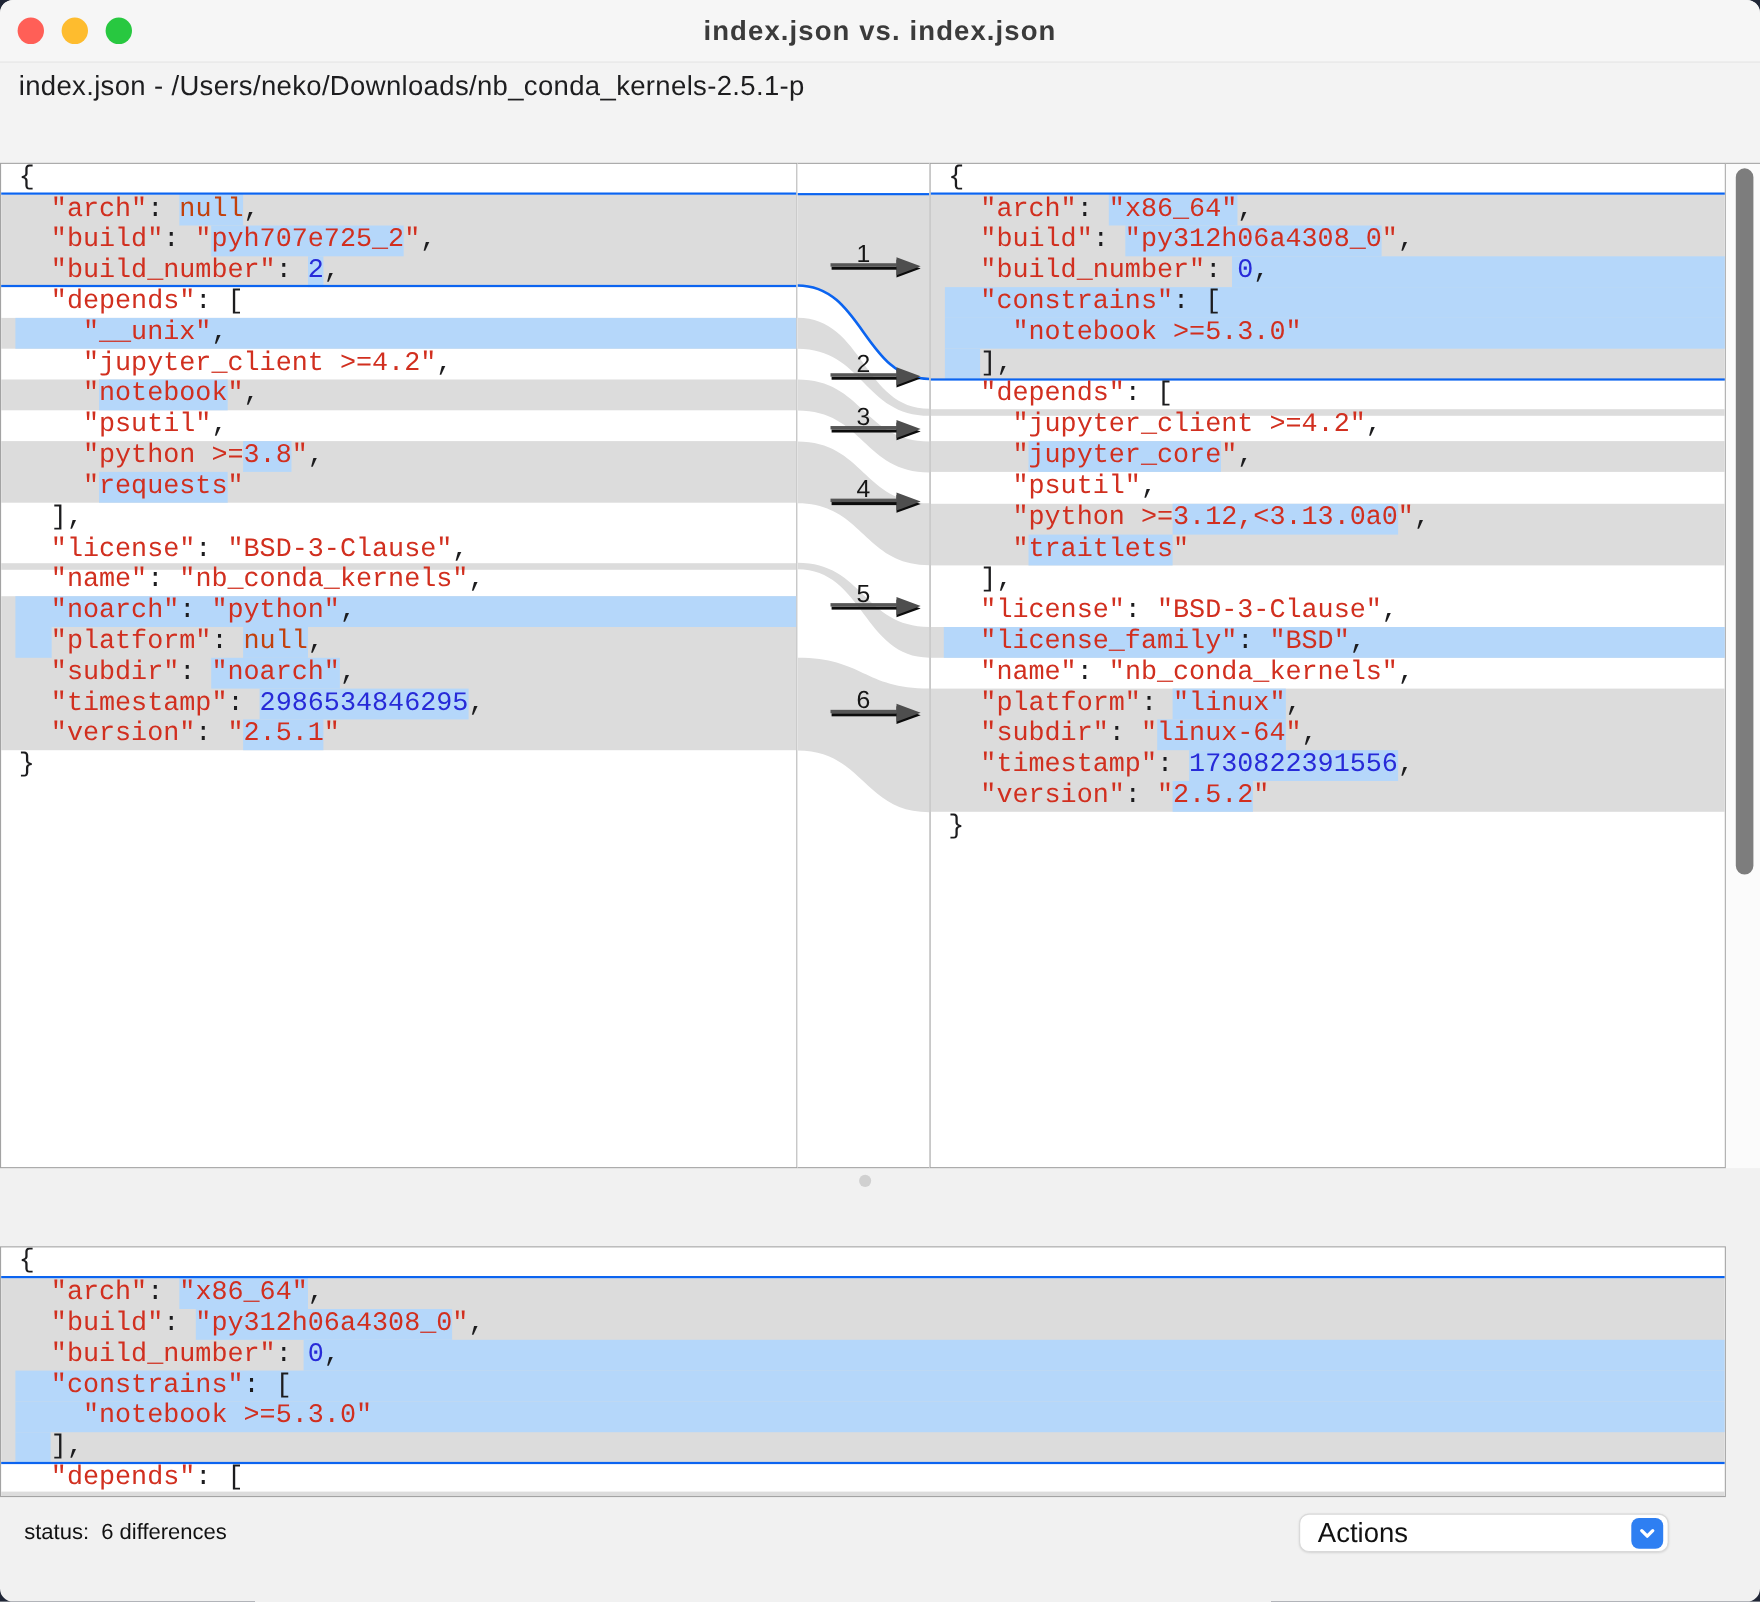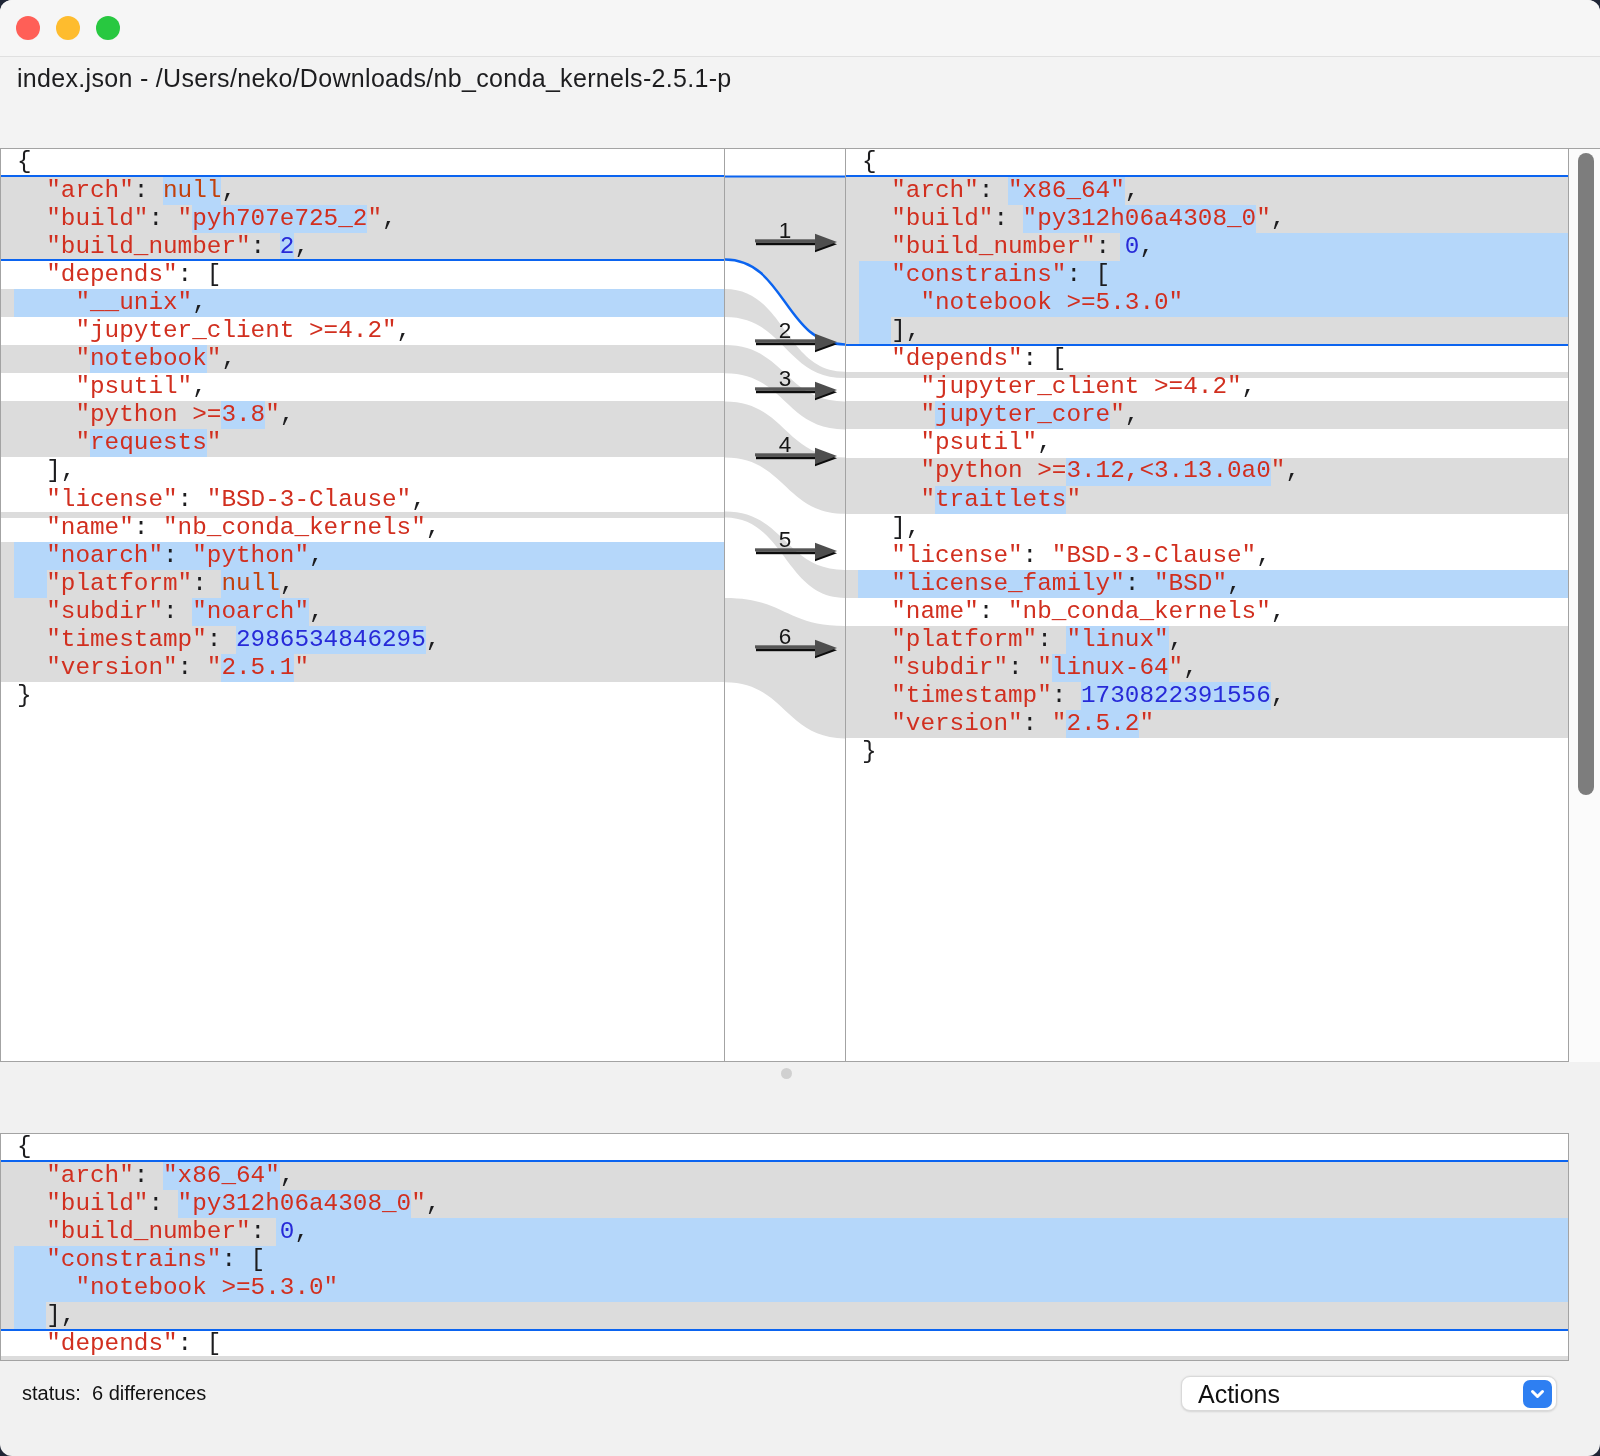--- a/index.html
+++ b/index.html
@@ -11,20 +11,21 @@
   pre u{color:#c2410c;text-decoration:none}
   .hdr{position:absolute;top:63px;height:30px;line-height:30px;font-size:25px;color:#1d1d1f;
        white-space:nowrap;overflow:hidden;letter-spacing:0.31px}
 </style></head>
 <body>
 <div id="win">
   <div style="position:absolute;left:0;top:0;width:1600px;height:56px;background:#f6f6f6;border-bottom:1px solid #e0e0e0"></div>
   <div style="position:absolute;left:16px;top:16px;width:24px;height:24px;border-radius:50%;background:#ff5f57"></div>
   <div style="position:absolute;left:56px;top:16px;width:24px;height:24px;border-radius:50%;background:#febc2e"></div>
   <div style="position:absolute;left:96px;top:16px;width:24px;height:24px;border-radius:50%;background:#28c840"></div>
+  <div style="position:absolute;left:0;top:14px;width:1600px;text-align:center;font-size:25px;font-weight:700;color:#3b3b3b;letter-spacing:1px">index.json vs. index.json</div>
   <div style="position:absolute;left:0;top:57px;width:1600px;height:91px;background:#f3f3f3"></div>
   <div class="hdr" style="left:17px;width:714px">index.json - /Users/neko/Downloads/nb_conda_kernels-2.5.1-py</div>
 
   <div class="pane" style="left:0;width:725px">
       <div style="position:absolute;left:0.0px;top:27.5px;width:723.0px;height:84.3px;background:#dcdcdc;"></div>
       <div style="position:absolute;left:0.0px;top:139.9px;width:723.0px;height:28.1px;background:#dcdcdc;"></div>
       <div style="position:absolute;left:0.0px;top:196.1px;width:723.0px;height:28.1px;background:#dcdcdc;"></div>
       <div style="position:absolute;left:0.0px;top:252.3px;width:723.0px;height:56.2px;background:#dcdcdc;"></div>
       <div style="position:absolute;left:0.0px;top:362.5px;width:723.0px;height:6.0px;background:#dcdcdc;"></div>
       <div style="position:absolute;left:0.0px;top:392.8px;width:723.0px;height:140.5px;background:#dcdcdc;"></div>
@@ -171,20 +172,20 @@
   <i>"arch"</i>: <i>"x86_64"</i>,
   <i>"build"</i>: <i>"py312h06a4308_0"</i>,
   <i>"build_number"</i>: <b>0</b>,
   <i>"constrains"</i>: [
     <i>"notebook &gt;=5.3.0"</i>
   ],
   <i>"depends"</i>: [</pre>
     </div>
 
   <div style="position:absolute;left:22px;top:1382px;font-size:20px;color:#111">status:&nbsp; 6 differences</div>
-  <div style="position:absolute;left:1181px;top:1376px;width:376px;height:35px;background:#fff;border:1px solid #d9d9d9;border-radius:9px;box-sizing:border-box;box-shadow:0 0.5px 2px rgba(0,0,0,0.12)">
+  <div style="position:absolute;left:1181px;top:1376px;width:336px;height:35px;background:#fff;border:1px solid #d9d9d9;border-radius:9px;box-sizing:border-box;box-shadow:0 0.5px 2px rgba(0,0,0,0.12)">
     <div style="position:absolute;left:16px;top:3px;font-size:25px;color:#111">Actions</div>
     <div style="position:absolute;right:4px;top:3px;width:29px;height:28px;border-radius:7px;background:#2e7ff2">
       <svg width="29" height="28" viewBox="0 0 29 28">
           <path d="M9.5 11.5 L14.5 16.5 L19.5 11.5" stroke="#fff" stroke-width="3" fill="none" stroke-linecap="round" stroke-linejoin="round"></path>
         </svg>
     </div>
   </div>
 </div>
 </body></html>

